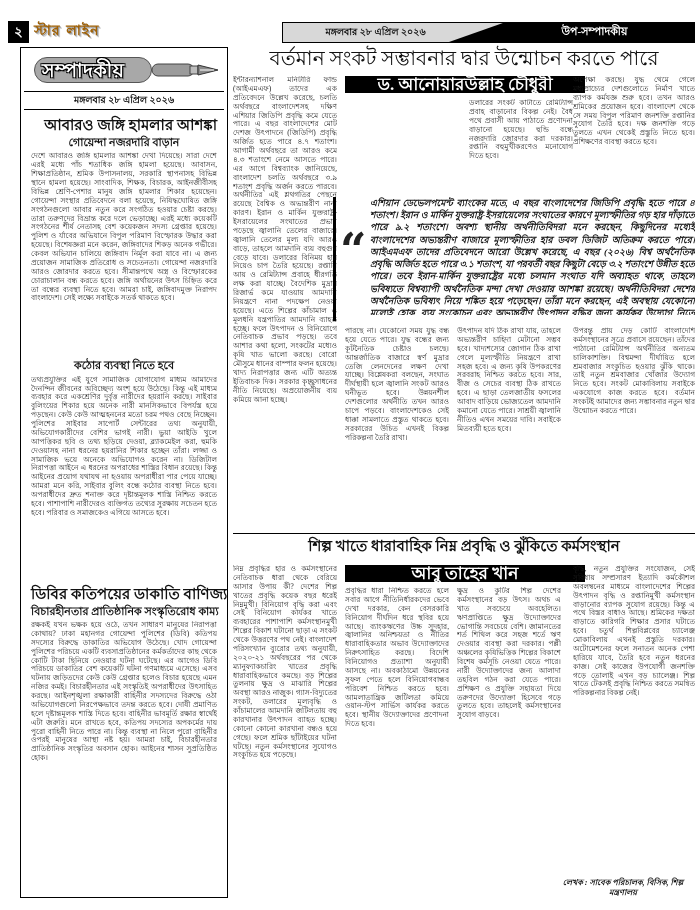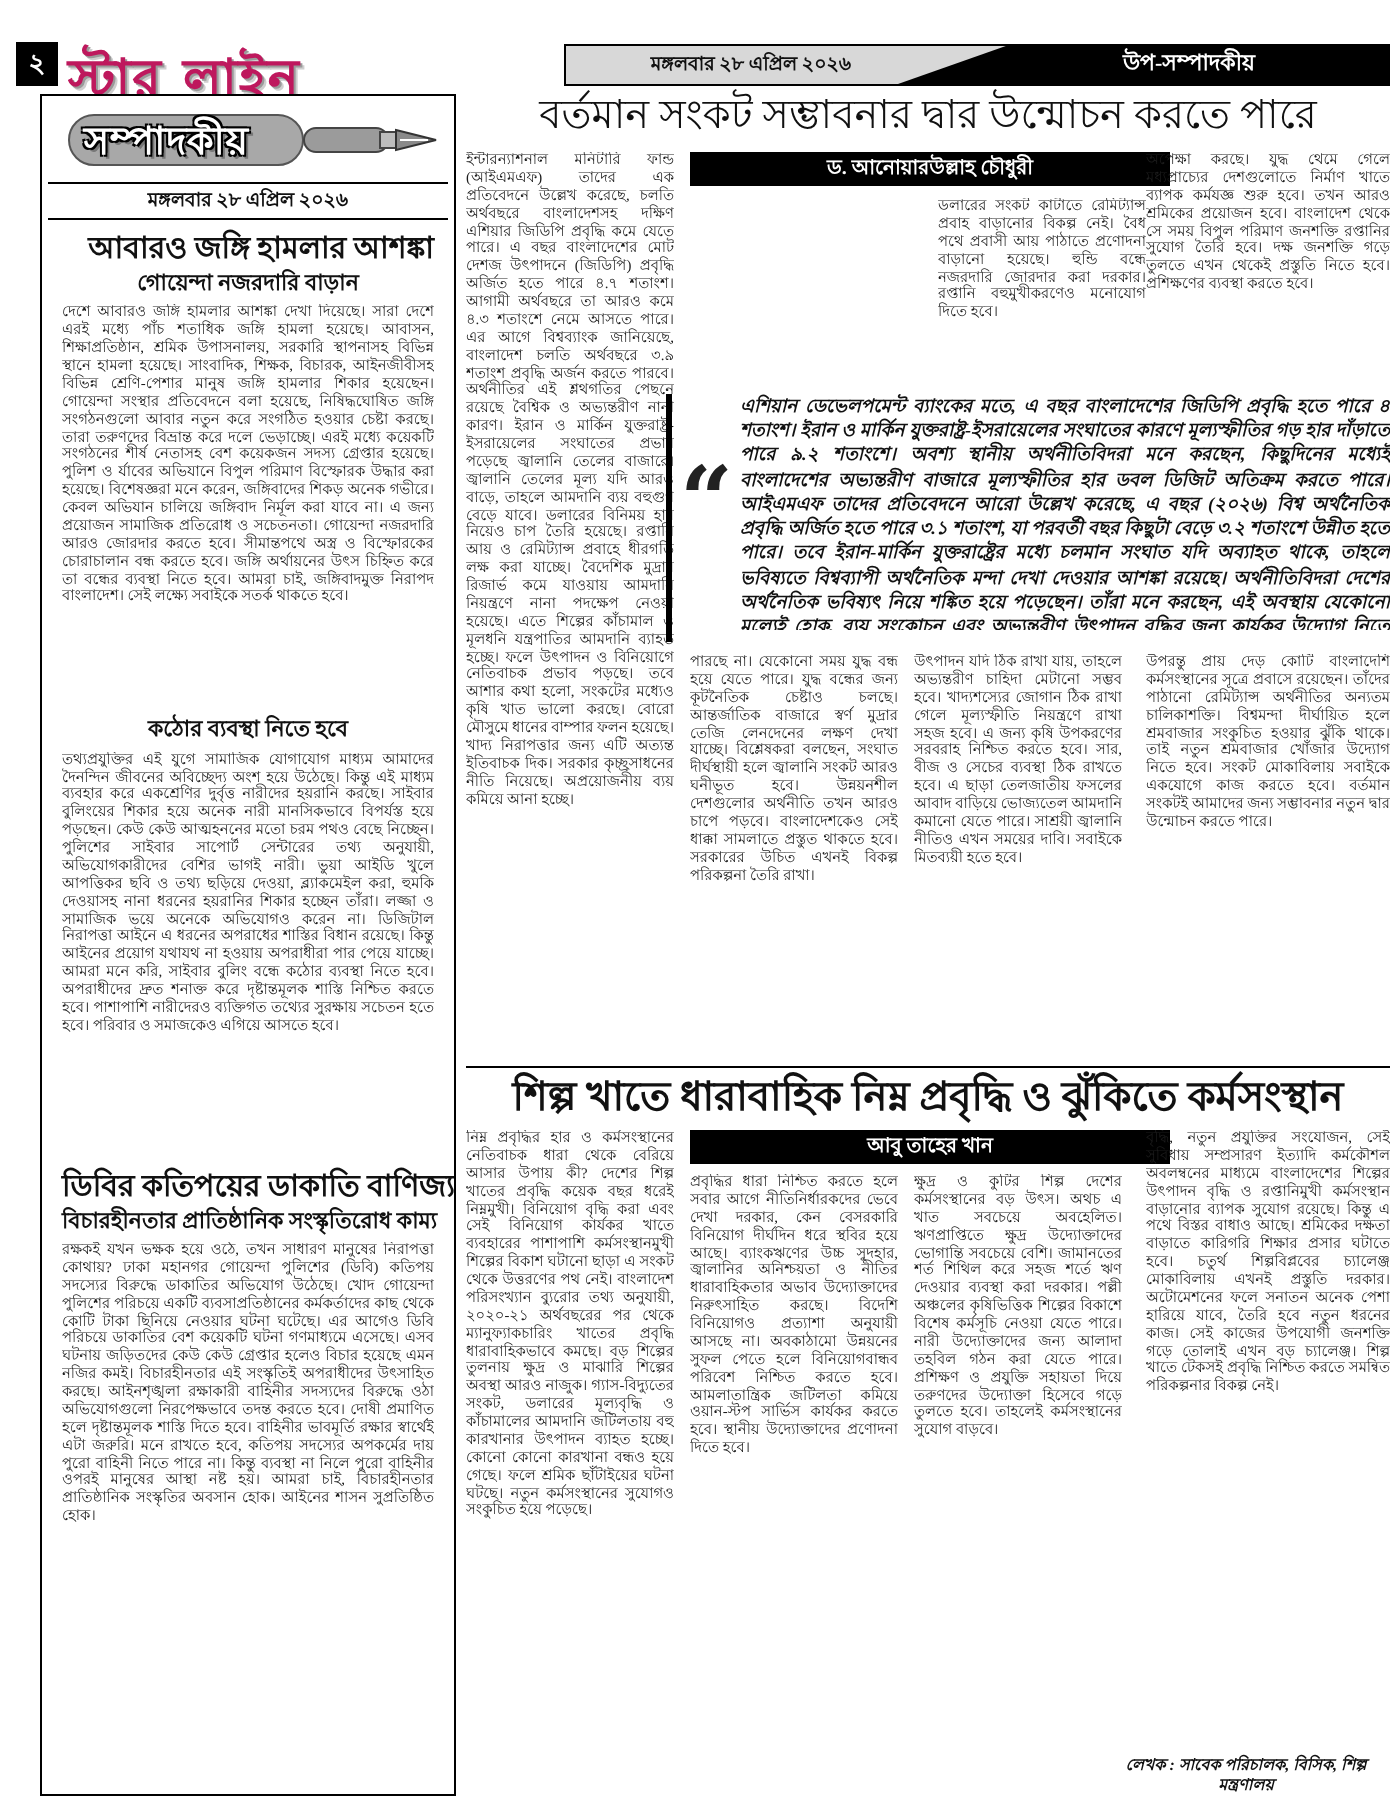--- a/index.html
+++ b/index.html
@@ -4,21 +4,21 @@
 <style>
   * { margin:0; padding:0; box-sizing:border-box; }
   html,body { width:700px; height:910px; background:#ffffff; }
   body { position:relative; font-family:"Liberation Serif","DejaVu Serif",serif; color:#111; overflow:hidden; }
 
   
   .pageno { position:absolute; left:8px; top:21px; width:21px; height:22px; background:#000; color:#fff;
             font-family:"Liberation Sans",sans-serif; font-weight:bold; font-size:13px;
             display:flex; align-items:center; justify-content:center; }
   .logo { position:absolute; left:34px; top:19px; height:26px; font-family:"DejaVu Sans",sans-serif;
-          font-weight:900; font-size:26px; letter-spacing:1px; color:#be185d;
+          font-weight:900; font-size:14px; letter-spacing:1px; color:#a16207;
           text-shadow:1px 1px 0 #9a9a9a, 2px 2px 0 #cfcfcf; white-space:nowrap; }
   .headstrip { position:absolute; left:282px; top:22px; width:413px; height:21px;
                background:#d8d8d8; border:1px solid #000; }
   .headstrip .date { position:absolute; left:0; top:0; width:185px; height:100%;
                      display:flex; align-items:center; justify-content:center;
                      font-weight:bold; font-size:9.5px; }
   .headstrip .section { position:absolute; right:0; top:0; width:245px; height:100%;
                         background:#000; clip-path:polygon(22% 0, 100% 0, 100% 100%, 0 100%);
                         display:flex; align-items:center; justify-content:center;
                         color:#fff; font-weight:bold; font-size:11px; padding-left:46px; }
@@ -39,21 +39,21 @@
   .edit h3 { text-align:center; font-size:11px; line-height:1.2; font-weight:700; margin:2px 0 3px; white-space:nowrap; }
   .edbody { font-size:7.4px; line-height:1.2; text-align:justify; color:#1c1c1c; overflow:hidden; }
   .edbody.b1 { height:205px; }
   .edbody.b2 { height:203px; }
   .edbody.b3 { height:226px; }
 
   
   .main-article { position:absolute; left:233px; top:47px; width:462px; height:486px; }
   .main-article h1 { text-align:center; font-size:20px; font-weight:400; white-space:nowrap; line-height:1.1; }
   .bylinebox { position:absolute; left:112px; top:29px; width:240px; height:17px; background:#000;
-               color:#fff; font-weight:bold; font-size:10px; display:flex; align-items:center; justify-content:center; }
+               color:#fff; font-weight:bold; font-size:17px; display:flex; align-items:center; justify-content:center; }
   .ncol { position:absolute; font-size:7.4px; line-height:1.2; text-align:justify; color:#1c1c1c; overflow:hidden; }
   .m-c1 { left:0;   top:29px;  width:104px; height:454px; }
   .m-c2 { left:112px; top:52px; width:104px; height:95px; }
   .m-c3 { left:224px; top:52px; width:104px; height:95px;margin-left:12px; }
   .m-c4 { left:340px; top:29px; width:122px; height:118px; }
   .quote { position:absolute; left:100px; top:150px; width:362px; height:124px;
            border-left:3px solid #000; padding-left:6px; }
   .quote .qmark { position:absolute; left:4px; top:30px; font-size:46px; font-weight:bold;
                   font-family:"DejaVu Serif",serif; color:#222; line-height:1; }
   .quote .qtext { margin-left:28px; font-style:italic; font-weight:600; font-size:9.2px;
@@ -61,21 +61,21 @@
   .m-q2 { left:112px; top:280px; width:104px; height:173px; }
   .m-q3 { left:224px; top:280px; width:104px; height:173px; }
   .m-q4 { left:340px; top:280px; width:122px; height:146px; }
   .credit { position:absolute; font-size:8px; font-weight:bold; font-style:italic; text-align:center; line-height:1.25; }
   .credit.main { left:318px; top:432px; width:144px; }
 
   .art-sep { position:absolute; left:233px; top:533px; width:462px; border-top:1px solid #000; }
 
   
   .bottom-article { position:absolute; left:233px; top:538px; width:462px; height:366px; }
-  .bottom-article h1 { text-align:center; font-size:20px; font-weight:700; white-space:nowrap; line-height:1.1; }
+  .bottom-article h1 { text-align:center; font-size:15px; font-weight:700; white-space:nowrap; line-height:1.1; }
   .bylinebox.b { top:27px; }
   .b-c1 { left:0;   top:27px; width:104px; height:333px; }
   .b-c2 { left:112px; top:49px; width:104px; height:311px; }
   .b-c3 { left:224px; top:49px; width:104px; height:311px; }
   .b-c4 { left:340px; top:27px; width:122px; height:305px; }
   .credit.bottom { left:318px; top:340px; width:144px; }
 </style>
 </head>
 <body>
 

